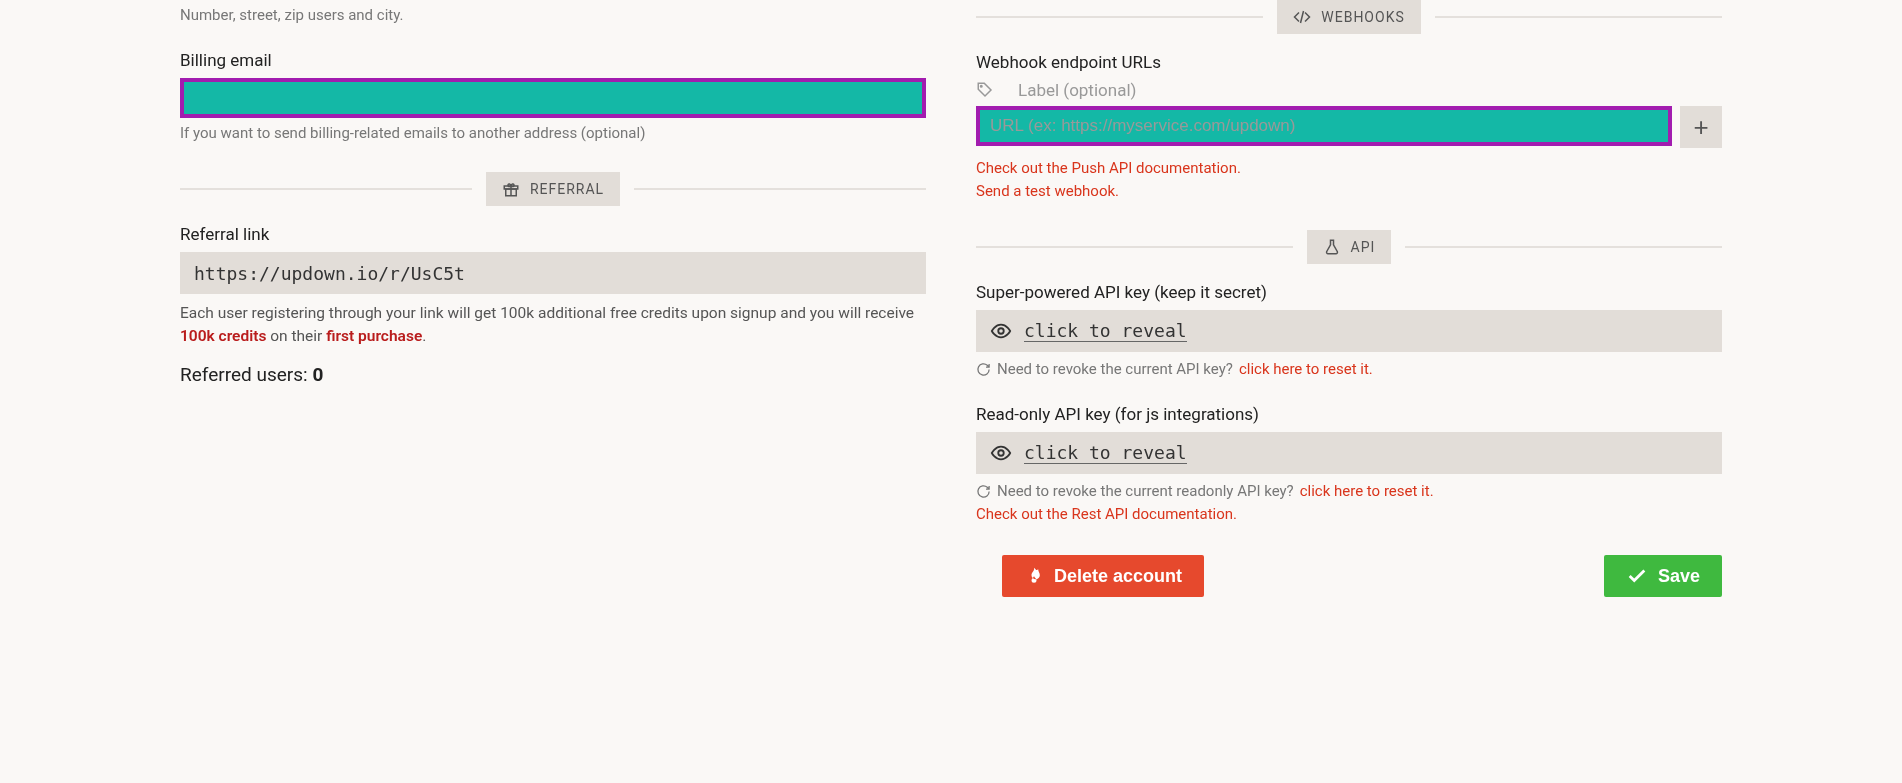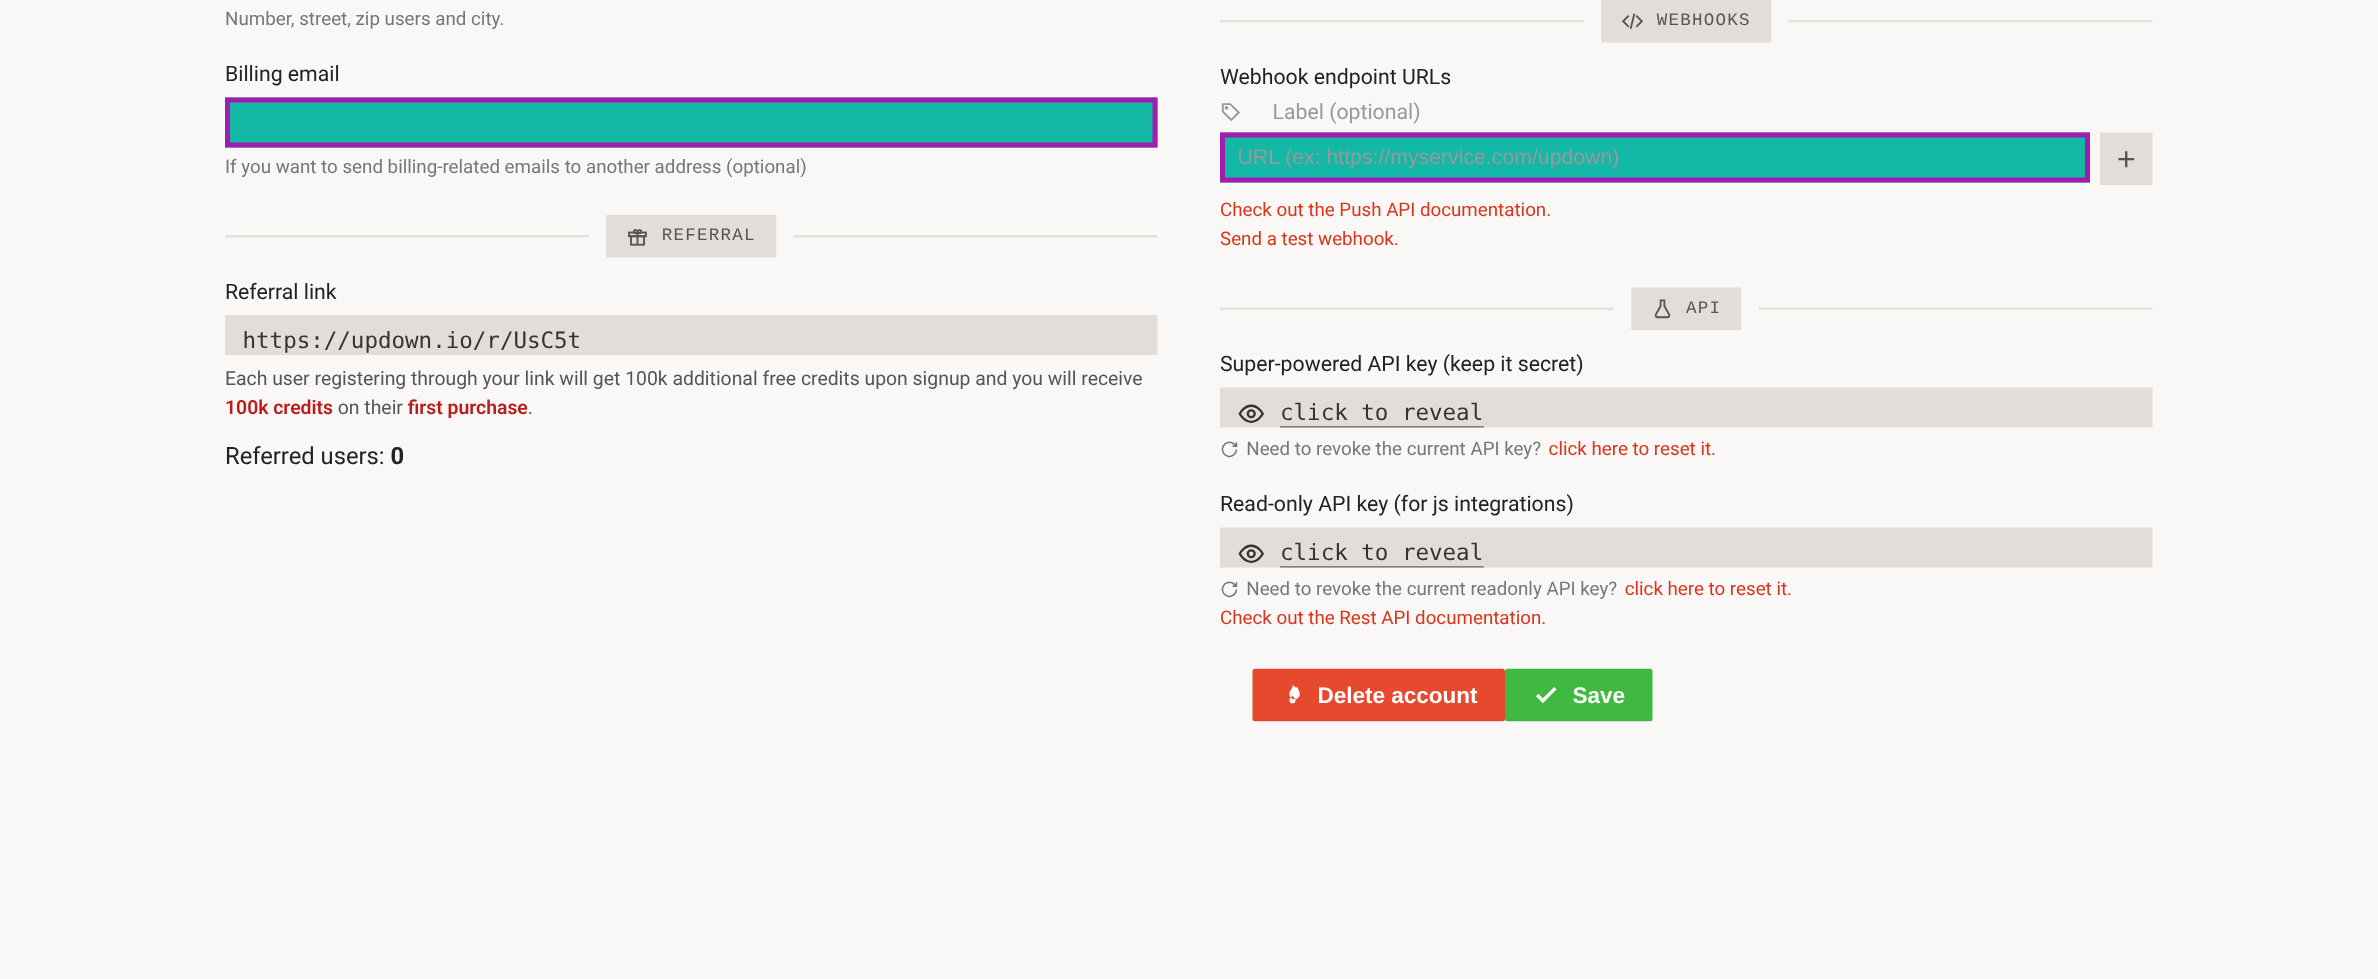--- a/index.html
+++ b/index.html
@@ -49,34 +49,33 @@
   }
   .section-badge {
     background: #e2ddd8;
     color: #555;
     padding: 8px 16px;
     display: flex;
     align-items: center;
     gap: 10px;
     letter-spacing: 1px;
     font-size: 14px;
-    font-family: Liberation Mono, monospace;
   }
   .section-badge svg { width: 18px; height: 18px; }
   .readonly-box {
     background: #e2ddd8;
     padding: 10px 14px;
     font-family: ui-monospace, Menlo, Consolas, monospace;
     font-size: 18px;
     color: #333;
     width: 100%;
     display: flex;
-    align-items: flex-start;
+    align-items: flex-end;
     gap: 12px;
-    height: 32px;
+    height: 42px;
   }
   .click-reveal { border-bottom: 1px solid #666; cursor: pointer; }
   .referral-desc { color: #555; font-size: 15.5px; line-height: 1.5; margin-top: 8px; }
   .referral-desc b { color: #b91c1c; font-weight: 600; }
   .referred { font-size: 19px; margin-top: 14px; color: #222; }
   .referred b { font-weight: 700; }
   .link { color: #d9351c; text-decoration: none; cursor: pointer; font-size: 15px; }
   .labelinput {
     color: #999;
     font-size: 17px;
@@ -90,21 +89,21 @@
   .url-row .input { flex: 1; font-size: 17px; }
   .plus-btn {
     width: 42px; height: 42px;
     background: #e2ddd8;
     border: none;
     display: flex; align-items: center; justify-content: center;
     color: #555; font-size: 26px; font-weight: 300;
     cursor: pointer;
   }
   .helpline { color: #777; font-size: 15px; display: flex; align-items: center; gap: 6px; margin-top: 8px;}
-  .btn-row { display: flex; justify-content: flex-start; margin-top: 32px; padding-left: 26px; }
+  .btn-row { display: flex; justify-content: space-between; margin-top: 32px; padding-left: 26px; }
   .btn {
     border: none;
     padding: 10px 22px;
     font-size: 18px;
     font-weight: 600;
     color: #fff;
     display: flex;
     align-items: center;
     gap: 10px;
     cursor: pointer;

